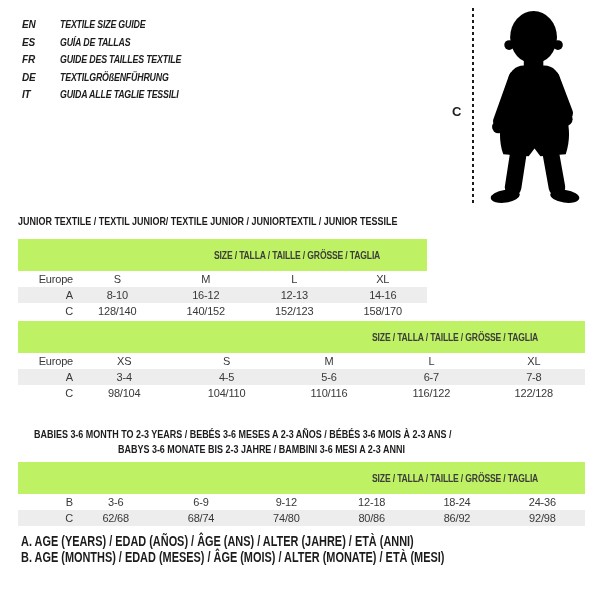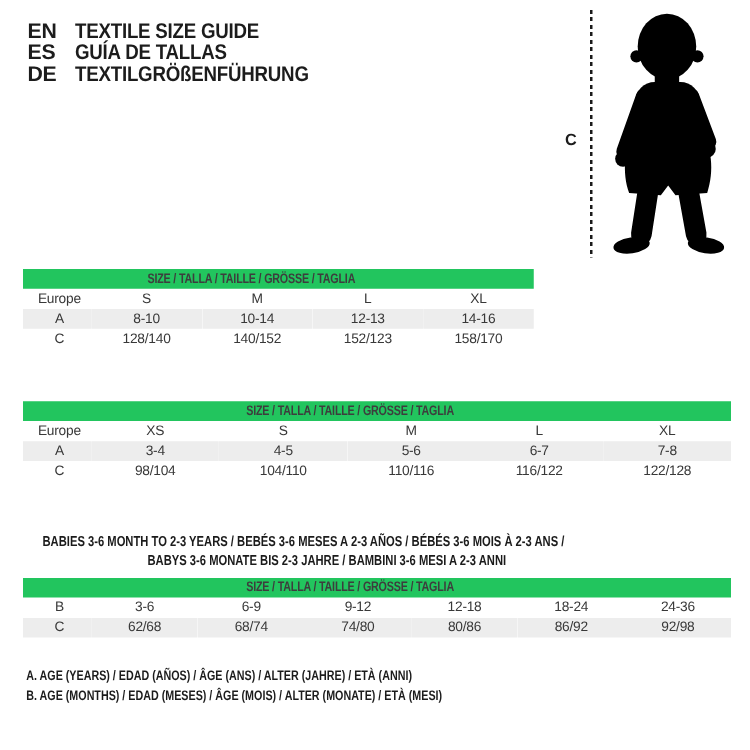--- a/index.html
+++ b/index.html
@@ -7,66 +7,74 @@
     width:600px;height:600px;position:relative;background:#ffffff;
     font-family:"Liberation Sans","DejaVu Sans",sans-serif;
     color:#1c1c1c;overflow:hidden;
   }
   .abs{position:absolute;}
   .cond{display:inline-block;transform:scaleX(0.78);transform-origin:0 50%;white-space:nowrap;}
   .cond90{display:inline-block;transform:scaleX(0.88);transform-origin:0 50%;white-space:nowrap;}
 
   
   .lang-block{left:22px;top:16px;}
-  .lang-row{display:flex;height:17.5px;align-items:center;font-size:17px;font-weight:bold;letter-spacing:-0.2px;}
+  .lang-row{display:flex;height:17.5px;align-items:center;font-size:10px;font-weight:bold;letter-spacing:-0.2px;font-style:italic;}
   .lang-code{width:38px;flex:none;}
 
   
   .dash-line{left:472px;top:8px;width:2px;height:198px;
     background:repeating-linear-gradient(to bottom,#1a1a1a 0 3px,transparent 3px 6px);}
   .height-label{left:452px;top:104px;font-size:13px;font-weight:bold;}
   .baby{left:475px;top:8px;width:122px;height:200px;}
 
   
   .tbl{position:absolute;}
   .tbl-title{font-size:11.5px;font-weight:bold;line-height:13px;color:#1b1b1b;}
   .tbl-title .subA{font-size:8px;vertical-align:-2px;}
   .t1 .tbl-title{margin-bottom:11px;}
   .t2 .tbl-title{margin-bottom:13px;}
   .t3 .tbl-title{line-height:15px;margin-bottom:5px;text-align:center;}
   table{border-collapse:collapse;table-layout:fixed;width:100%;font-size:11px;color:#383838;letter-spacing:-0.2px;}
   td{padding:0;text-align:center;vertical-align:middle;overflow:hidden;}
-  td.lead{text-align:center;padding-left:4px;}
-  tr.size-row td{background:#22c55e;height:16px;text-align:center;padding-left:4px;font-weight:bold;color:#3d3d3d;}
+  td.lead{text-align:right;padding-left:4px;}
+  tr.size-row td{background:#bef264;height:32px;text-align:right;padding-left:4px;font-weight:bold;color:#3d3d3d;}
   tr.cols-row td{height:16px;}
   tr.data-row td{height:16px;}
   tr.alt td{background:#ededed;}
 
   .tbl.t1{left:18px;top:215px;width:409px;}
   .tbl.t2{left:18px;top:321px;width:567px;}
   .tbl.t3{left:18px;top:427px;width:567px;}
 
   
-  .footnotes{left:21px;top:533px;font-size:11px;font-weight:bold;line-height:16px;color:#1b1b1b;}
+  .footnotes{left:21px;top:533px;font-size:14px;font-weight:bold;line-height:16px;color:#1b1b1b;}
 </style>
 </head>
 <body>
 
 <div class="abs lang-block">
   <div class="lang-row">
     <span class="lang-code">EN</span>
     <span class="cond90">TEXTILE SIZE GUIDE</span>
   </div>
   <div class="lang-row">
     <span class="lang-code">ES</span>
     <span class="cond90">GUÍA DE TALLAS</span>
   </div>
   <div class="lang-row">
+    <span class="lang-code">FR</span>
+    <span class="cond90">GUIDE DES TAILLES TEXTILE</span>
+  </div>
+  <div class="lang-row">
     <span class="lang-code">DE</span>
     <span class="cond90">TEXTILGRÖßENFÜHRUNG</span>
+  </div>
+  <div class="lang-row">
+    <span class="lang-code">IT</span>
+    <span class="cond90">GUIDA ALLE TAGLIE TESSILI</span>
   </div>
 </div>
 
 <div class="abs dash-line"></div>
 <div class="abs height-label">C</div>
 <svg class="abs baby" viewBox="0 0 125 205" xmlns="http://www.w3.org/2000/svg">
   <g fill="#000000" stroke="none">
     <ellipse cx="60" cy="30" rx="24" ry="27"></ellipse>
     <circle cx="35" cy="38" r="5"></circle>
     <circle cx="85" cy="38" r="5"></circle>
@@ -86,20 +94,23 @@
     <line x1="45" y1="145" x2="39" y2="184"></line>
     <line x1="77" y1="145" x2="84" y2="184"></line>
   </g>
   <g fill="#000000">
     <ellipse cx="31" cy="193" rx="15" ry="6.5" transform="rotate(-8 31 193)"></ellipse>
     <ellipse cx="92" cy="193" rx="15" ry="6.5" transform="rotate(8 92 193)"></ellipse>
   </g>
 </svg>
 
 <div class="tbl t1">
+  <div class="tbl-title">
+    <span class="cond">JUNIOR TEXTILE / TEXTIL JUNIOR/ TEXTILE JUNIOR / JUNIORTEXTIL / JUNIOR TESSILE</span>
+  </div>
   <table>
     <colgroup>
         <col style="width:55px">
         <col>
         <col>
         <col>
         <col>
       </colgroup>
     <tbody>
         <tr class="size-row">
@@ -108,21 +119,21 @@
     <tr class="cols-row">
       <td class="lead">Europe</td>
       <td>S</td>
       <td>M</td>
       <td>L</td>
       <td>XL</td>
     </tr>
     <tr class="data-row alt">
       <td class="lead">A</td>
       <td>8-10</td>
-      <td>10-14</td>
+      <td>16-12</td>
       <td>12-13</td>
       <td>14-16</td>
     </tr>
     <tr class="data-row">
       <td class="lead">C</td>
       <td>128/140</td>
       <td>140/152</td>
       <td>152/123</td>
       <td>158/170</td>
     </tr>

